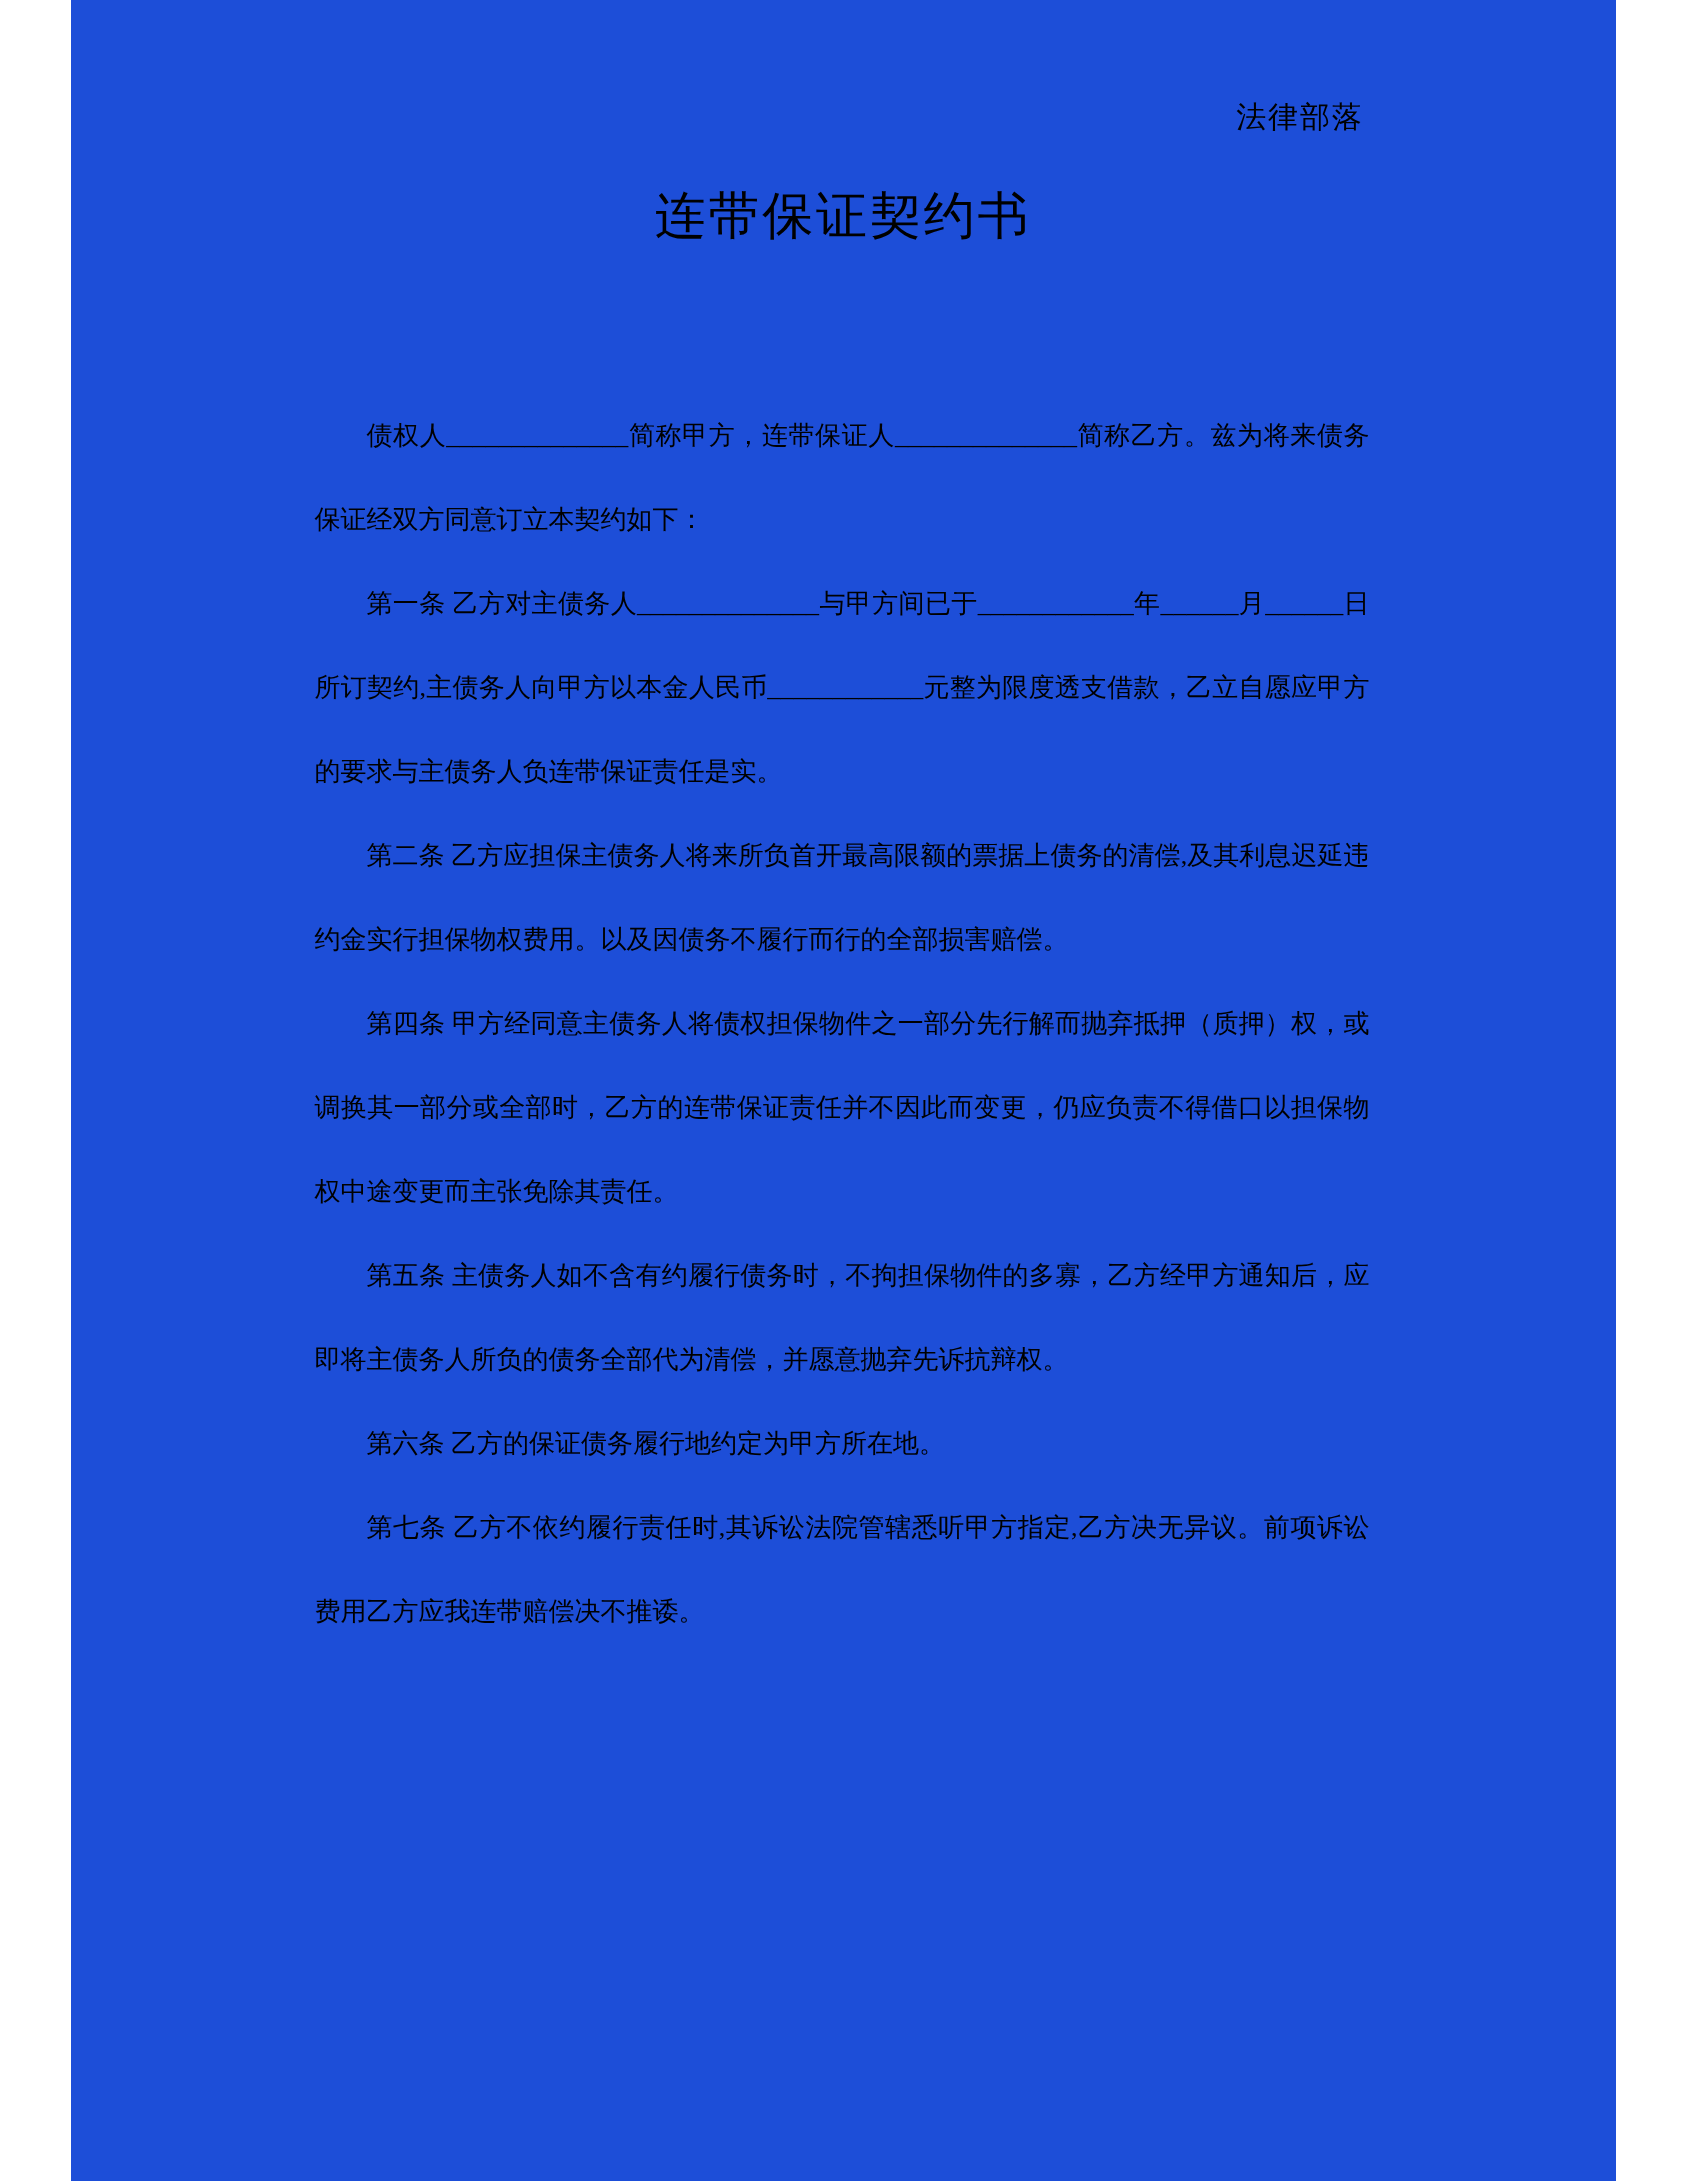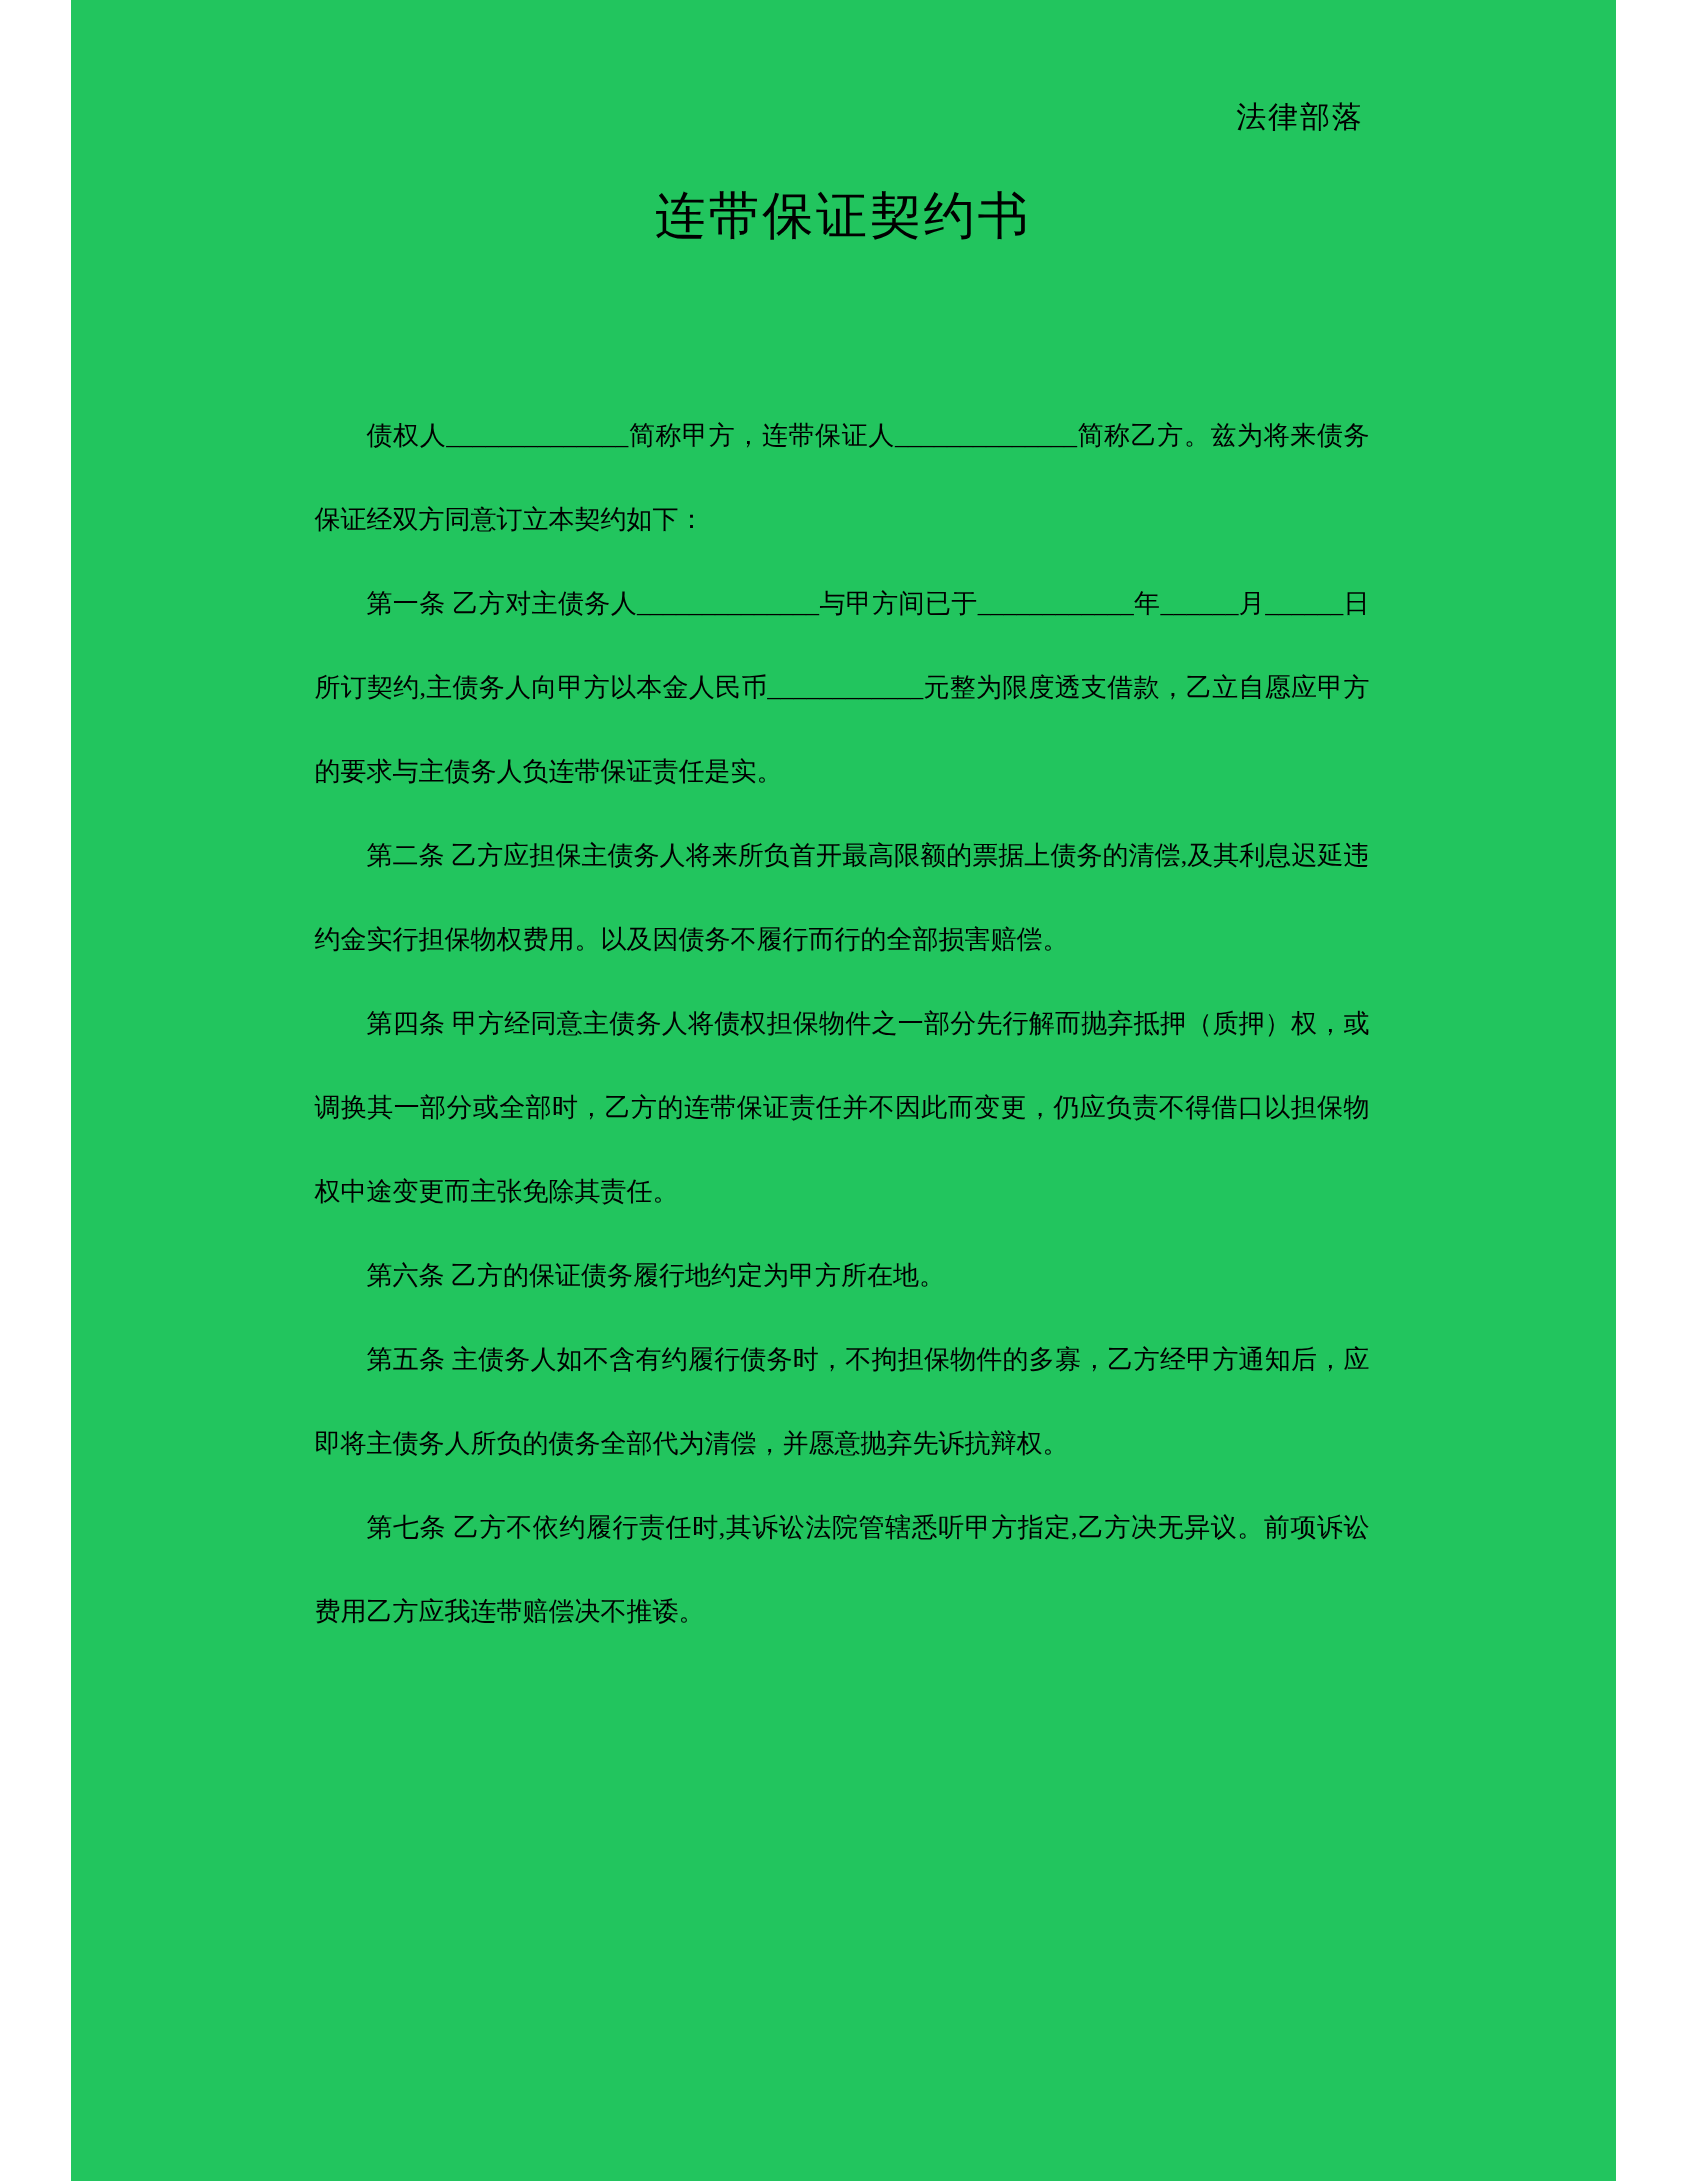--- a/index.html
+++ b/index.html
@@ -6,21 +6,21 @@
   html, body {
     margin: 0;
     padding: 0;
     background: #ffffff;
   }
   .page {
     position: relative;
     width: 1545px;
     height: 2182px;
     margin: 0 auto;
-    background: #22c55e;
+    background: #1d4ed8;
     color: #000000;
     font-family: "Liberation Serif", "DejaVu Serif", serif;
     overflow: hidden;
   }
   .watermark {
     position: absolute;
     top: 97px;
     right: 252px;
     font-size: 30px;
     letter-spacing: 1.8px;
@@ -56,19 +56,19 @@
 
   <div class="watermark">法律部落</div>
 
   <h1 class="doc-title">连带保证契约书</h1>
 
   <div class="content">
     <p>债权人______________简称甲方，连带保证人______________简称乙方。兹为将来债务保证经双方同意订立本契约如下：</p>
     <p>第一条 乙方对主债务人______________与甲方间已于____________年______月______日所订契约,主债务人向甲方以本金人民币____________元整为限度透支借款，乙立自愿应甲方的要求与主债务人负连带保证责任是实。</p>
     <p>第二条 乙方应担保主债务人将来所负首开最高限额的票据上债务的清偿,及其利息迟延违约金实行担保物权费用。以及因债务不履行而行的全部损害赔偿。</p>
     <p>第四条 甲方经同意主债务人将债权担保物件之一部分先行解而抛弃抵押（质押）权，或调换其一部分或全部时，乙方的连带保证责任并不因此而变更，仍应负责不得借口以担保物权中途变更而主张免除其责任。</p>
+    <p>第五条 主债务人如不含有约履行债务时，不拘担保物件的多寡，乙方经甲方通知后，应即将主债务人所负的债务全部代为清偿，并愿意抛弃先诉抗辩权。</p>
     <p>第六条 乙方的保证债务履行地约定为甲方所在地。</p>
-    <p>第五条 主债务人如不含有约履行债务时，不拘担保物件的多寡，乙方经甲方通知后，应即将主债务人所负的债务全部代为清偿，并愿意抛弃先诉抗辩权。</p>
     <p>第七条 乙方不依约履行责任时,其诉讼法院管辖悉听甲方指定,乙方决无异议。前项诉讼费用乙方应我连带赔偿决不推诿。</p>
   </div>
 
 </div>
 
 
 </body></html>

